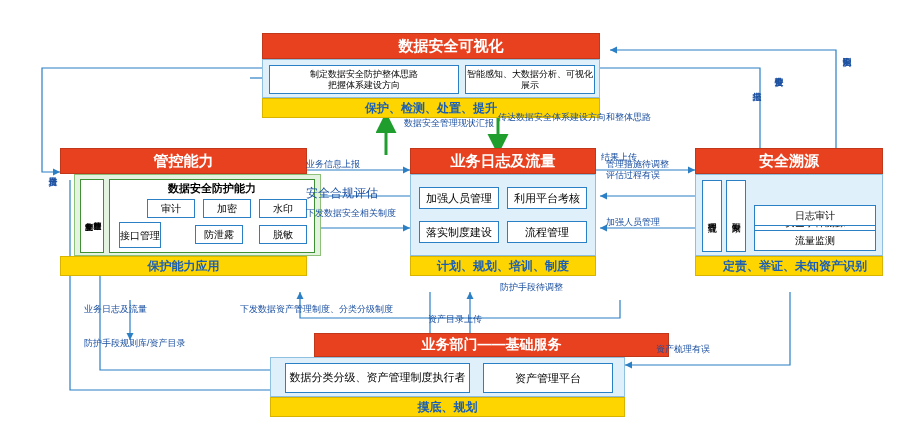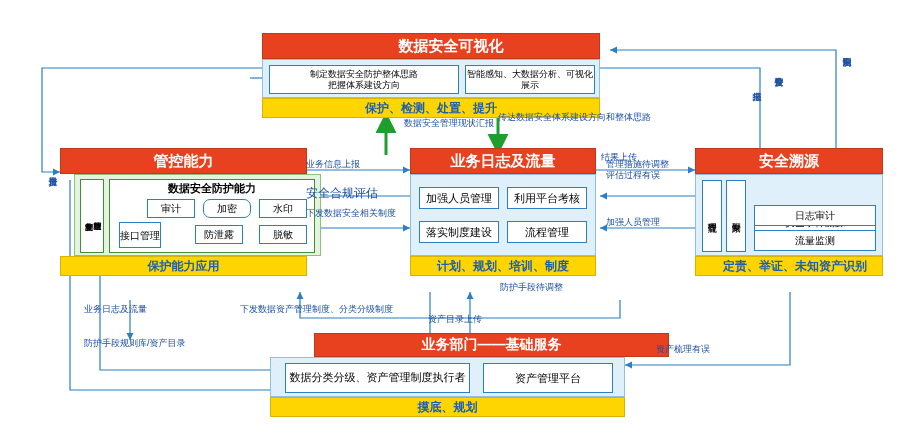--- a/index.html
+++ b/index.html
@@ -103,21 +103,21 @@
     <div class="cell blue" style="left:202px;top:5px;width:130px;height:29px;font-size:9px;">智能感知、大数据分析、可视化展示</div>
   </div>
 
   <div class="box hdr" style="left:60px;top:148px;width:247px;height:26px;font-size:15px;">管控能力</div>
   <div class="box panel-green" style="left:60px;top:174px;width:247px;height:82px;margin-left:14px;">
     <div class="cell green vert" style="left:5px;top:4px;width:24px;height:74px;font-size:8px;line-height:1.05;padding:2px 0;white-space:pre-line;">严格数据管理
 安全相关制度</div>
     <div class="cell green" style="left:34px;top:4px;width:206px;height:74px;background:#ffffff;"></div>
     <div class="box" style="left:34px;top:4px;width:206px;height:18px;display:flex;align-items:center;justify-content:center;font-size:11px;font-weight:bold;">数据安全防护能力</div>
     <div class="cell blue" style="left:72px;top:24px;width:48px;height:19px;font-size:10px;">审计</div>
-    <div class="cell blue" style="left:128px;top:24px;width:48px;height:19px;font-size:10px;border-radius:7px;">加密</div>
+    <div class="cell blue" style="left:128px;top:24px;width:48px;height:19px;font-size:10px;">加密</div>
     <div class="cell blue" style="left:184px;top:24px;width:48px;height:19px;font-size:10px;">水印</div>
     <div class="cell blue" style="left:44px;top:47px;width:42px;height:26px;font-size:10px;line-height:1.1;">接口管理</div>
     <div class="cell blue" style="left:120px;top:50px;width:48px;height:19px;font-size:10px;">防泄露</div>
     <div class="cell blue" style="left:184px;top:50px;width:48px;height:19px;font-size:10px;">脱敏</div>
   </div>
   <div class="box ftr" style="left:60px;top:256px;width:247px;height:20px;font-size:12px;">保护能力应用</div>
 
   <div class="box hdr" style="left:410px;top:148px;width:186px;height:26px;font-size:15px;">业务日志及流量</div>
   <div class="box panel" style="left:410px;top:174px;width:186px;height:82px;">
     <div class="cell blue" style="left:96px;top:12px;width:80px;height:22px;font-size:11px;">利用平台考核</div>

